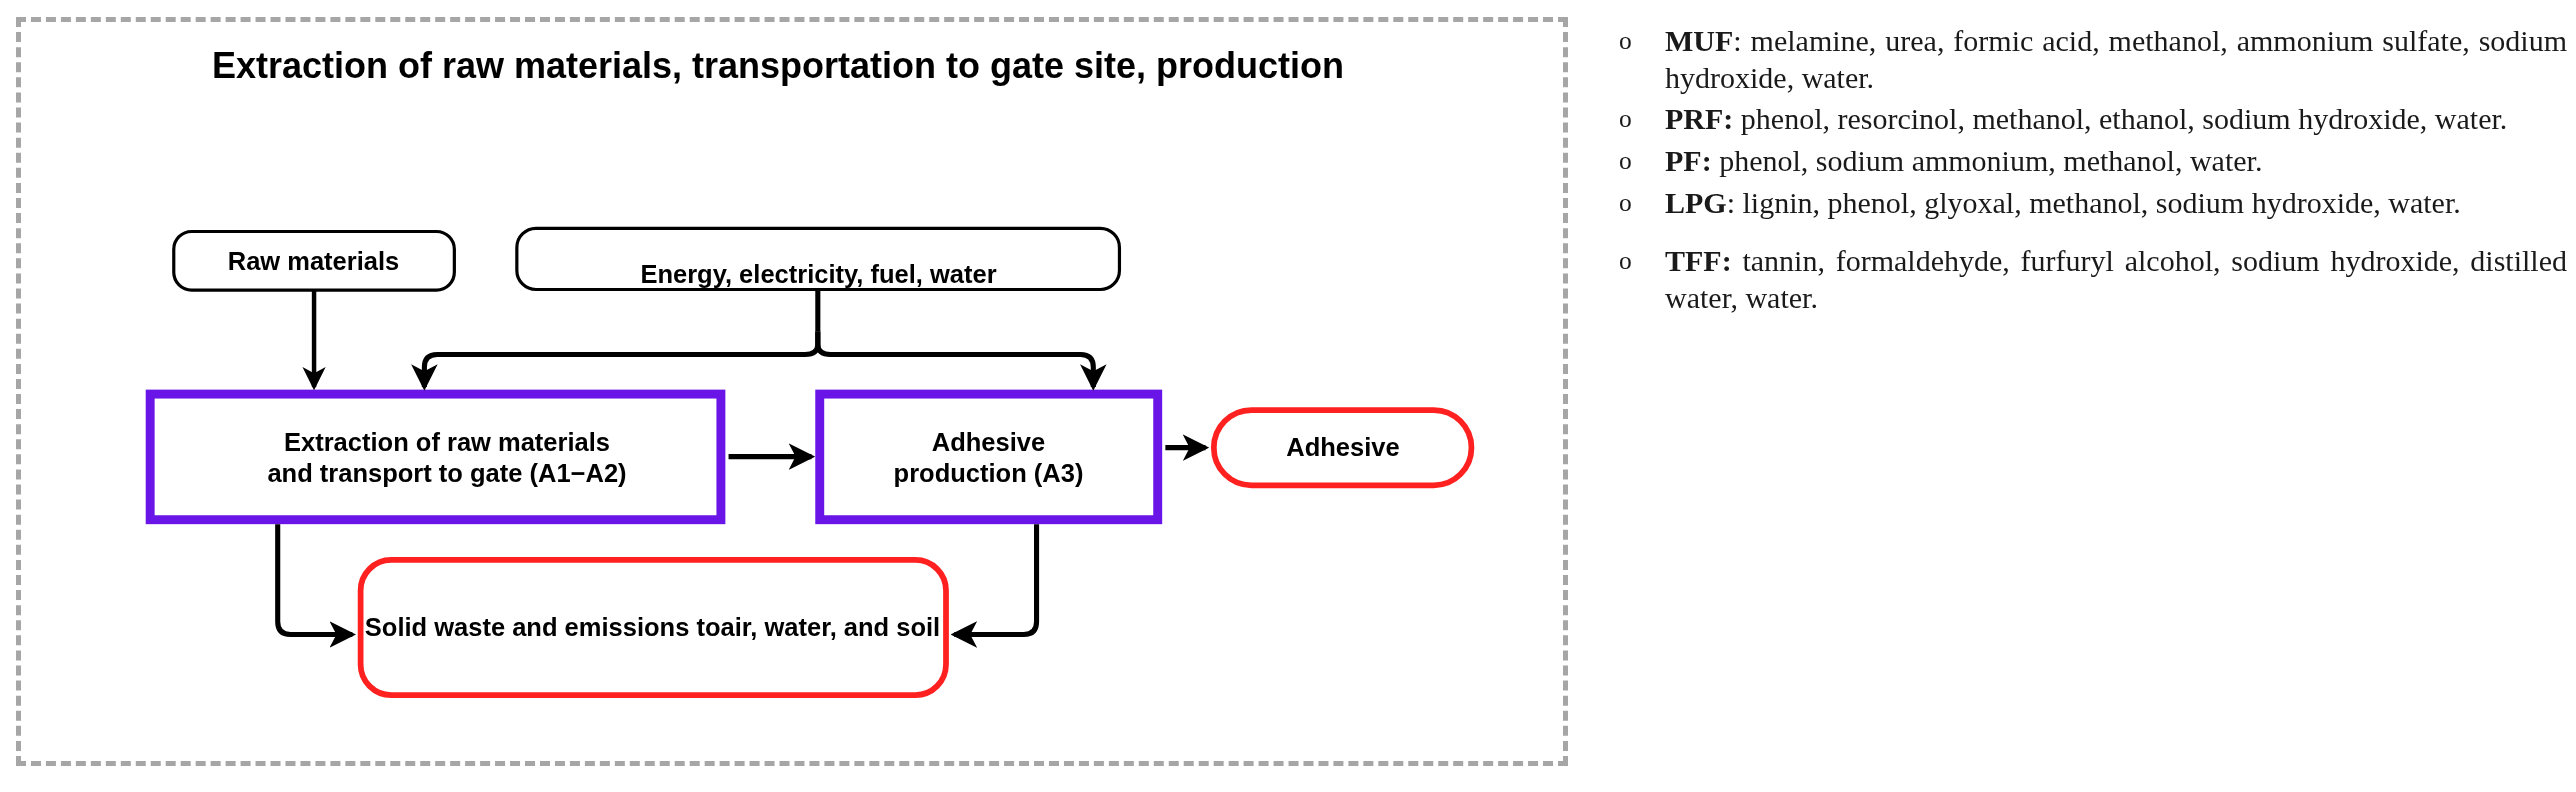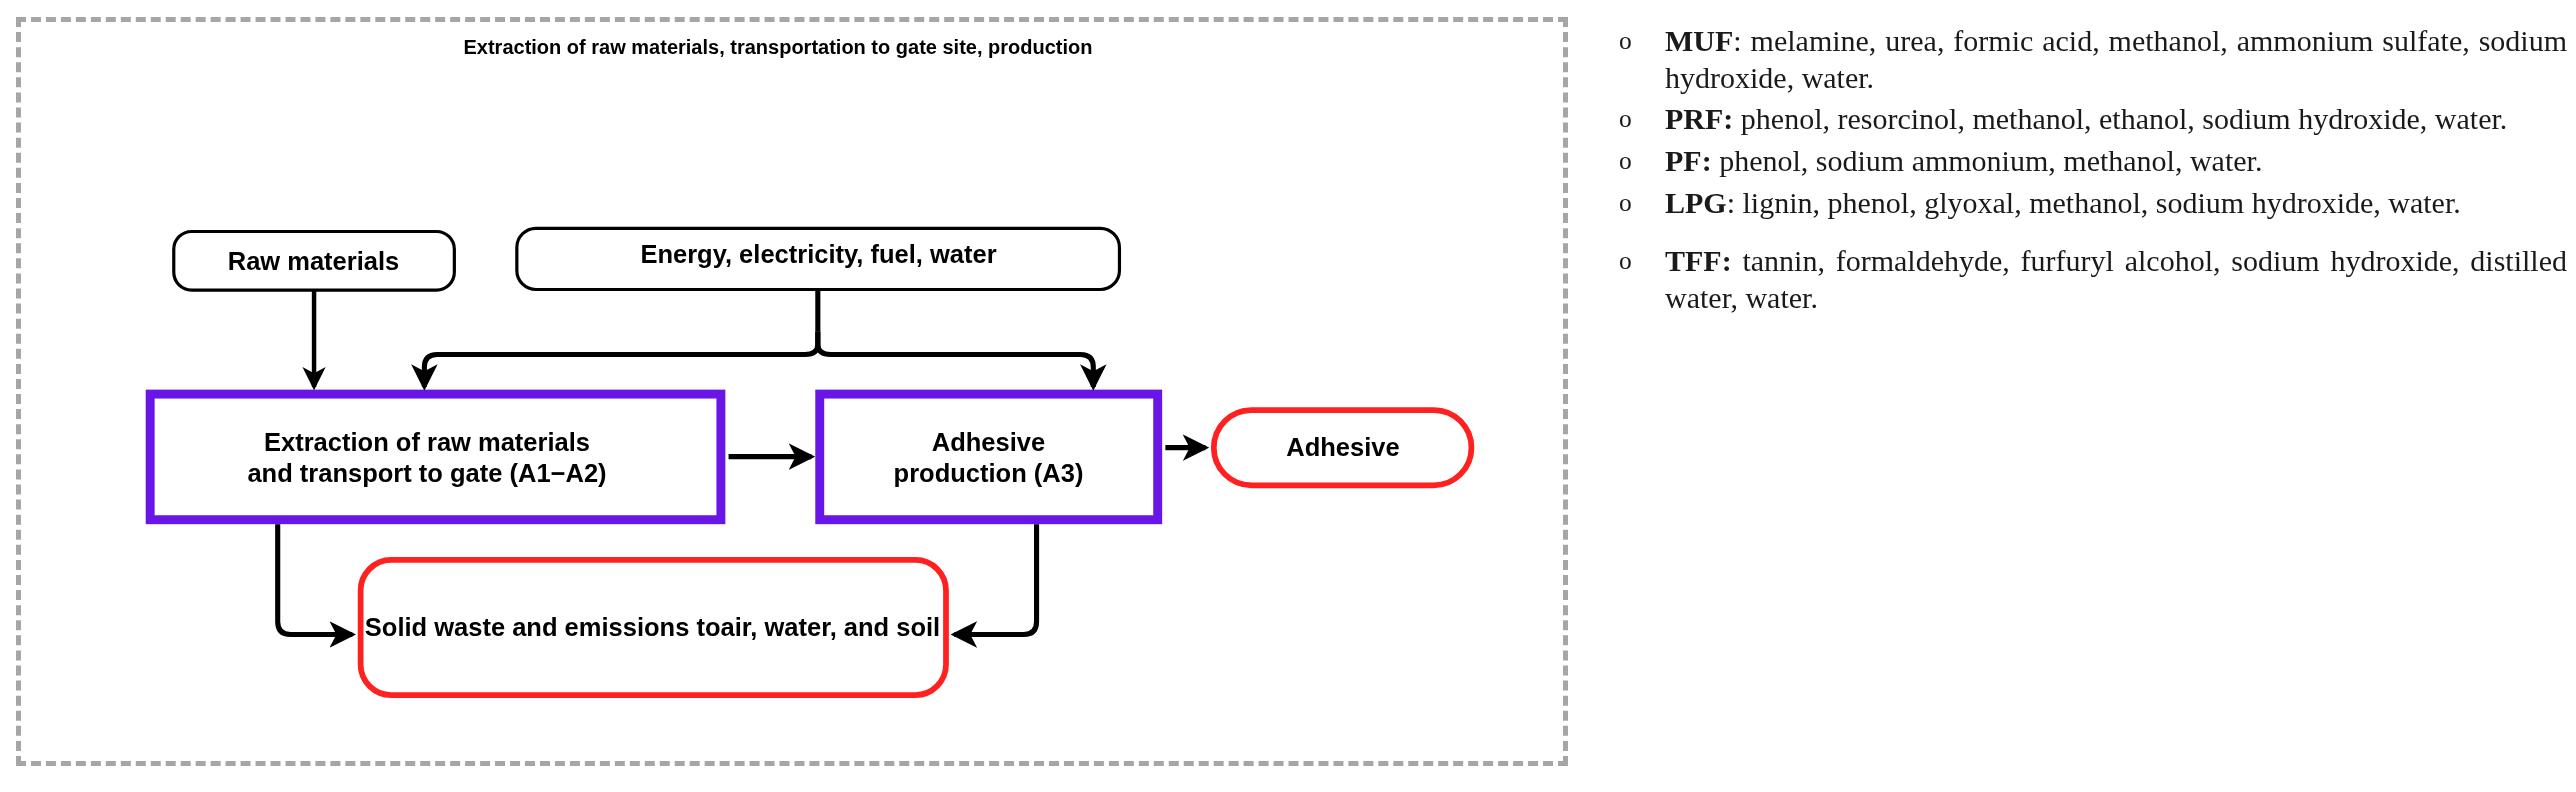--- a/index.html
+++ b/index.html
@@ -12,21 +12,21 @@
   .dashed-panel{
     position:absolute;left:16px;top:17px;width:1552px;height:749px;
     border:5.1px dashed #a6a6a6;box-sizing:border-box;background:#ffffff;
   }
 
   .title-block{
     position:absolute;left:38px;top:24px;width:1480px;text-align:center;
     font-weight:bold;color:#000;line-height:1.18;
   }
   .title-line1{font-size:30px;letter-spacing:0.1px;}
-  .title-line2{font-size:20px;margin-top:12px;}
+  .title-line2{font-size:36px;margin-top:21px;}
 
   
   .diagram-svg{position:absolute;left:0;top:0;width:1584px;height:792px;overflow:visible;}
 
   .node-label{
     position:absolute;display:flex;align-items:center;justify-content:center;
     text-align:center;color:#000;box-sizing:border-box;pointer-events:none;
   }
   .lbl-plain{font-size:25.5px;line-height:1.12;font-weight:bold;}
   .lbl-bold{font-size:25.5px;line-height:1.20;font-weight:bold;}
@@ -89,23 +89,23 @@
 
     <path d="M 1827 702 L 1890 702" fill="none" stroke="#000" stroke-width="8" marker-end="url(#ah)"></path>
 
     <path d="M 435 822 L 435 975 Q 435 995 455 995 L 552 995" fill="none" stroke="#000" stroke-width="8" marker-end="url(#ah)"></path>
 
     <path d="M 1625 822 L 1625 975 Q 1625 995 1605 995 L 1496 995" fill="none" stroke="#000" stroke-width="8" marker-end="url(#ah)"></path>
   </svg>
 
   <div class="node-label lbl-plain" style="left:173px;top:232px;width:281px;height:59px;">Raw materials</div>
 
-  <div class="node-label lbl-plain" style="left:517px;top:224px;width:603px;height:61px;">Energy, electricity, fuel, water</div>
+  <div class="node-label lbl-plain" style="left:517px;top:244px;width:603px;height:61px;">Energy, electricity, fuel, water</div>
 
-  <div class="node-label lbl-bold" style="left:150px;top:401px;width:554px;height:113px;flex-direction:column;text-align:right;">
+  <div class="node-label lbl-bold" style="left:170px;top:401px;width:554px;height:113px;flex-direction:column;text-align:right;">
     <span>Extraction of raw materials</span>
     <span>and transport to gate (A1−A2)</span>
   </div>
 
   <div class="node-label lbl-bold" style="left:828px;top:401px;width:321px;height:113px;flex-direction:column;">
     <span>Adhesive</span>
     <span>production (A3)</span>
   </div>
 
   <div class="node-label lbl-plain" style="left:1214px;top:410px;width:258px;height:75px;">Adhesive</div>

